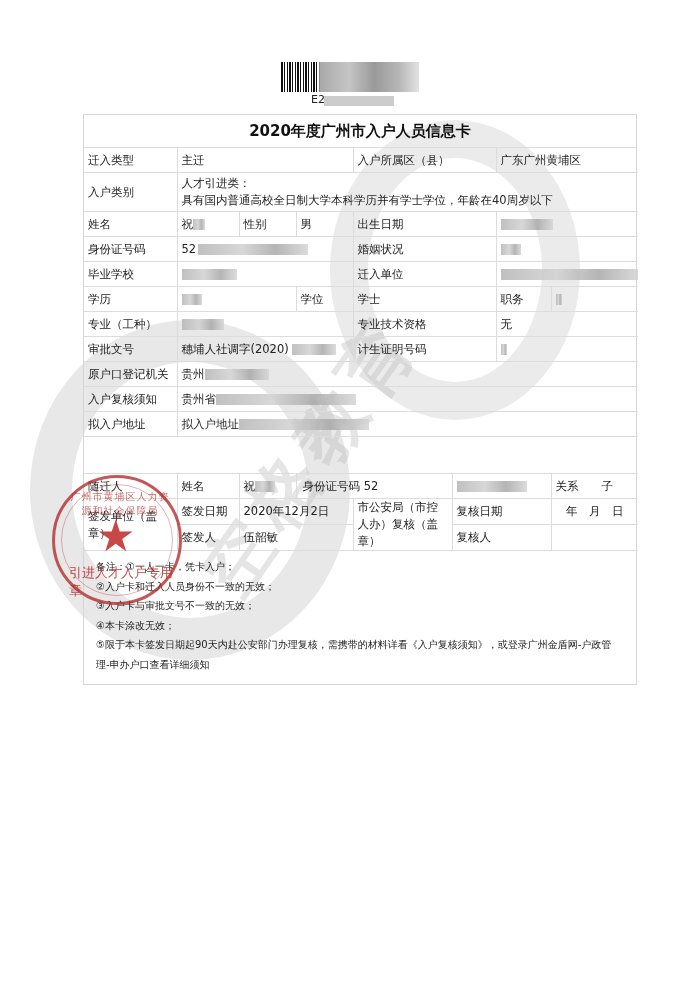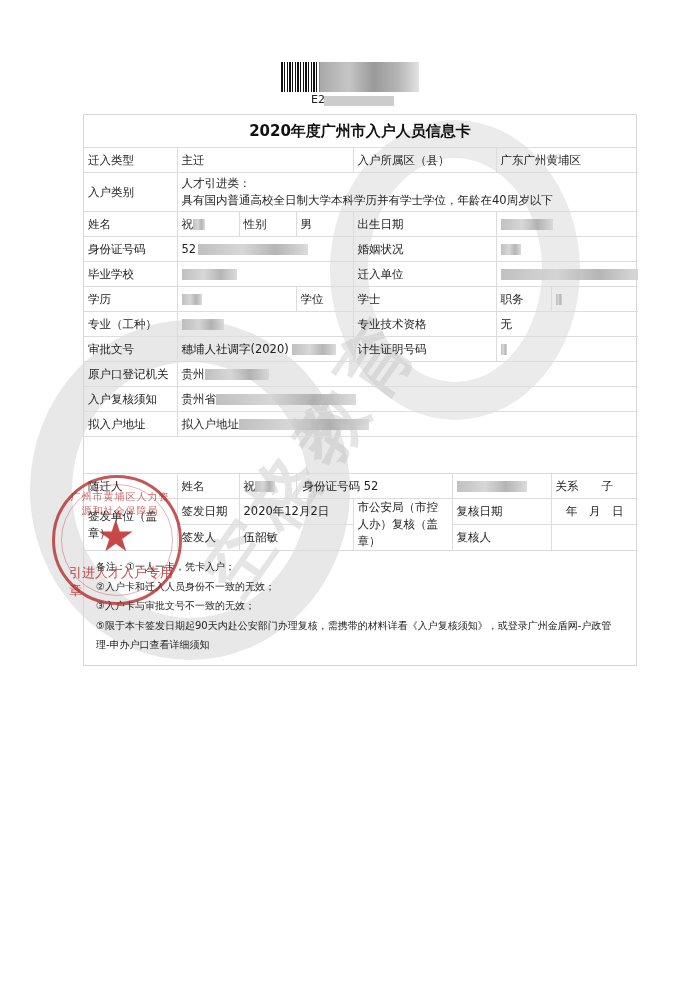--- a/index.html
+++ b/index.html
@@ -158,20 +158,21 @@
       <td colspan="2">伍韶敏</td>
       <td colspan="2">复核人</td>
       <td></td>
     </tr>
   </tbody>
     </table>
   <div class="notes">
     <div>备注：①一人一卡，凭卡入户；</div>
     <div>②入户卡和迁入人员身份不一致的无效；</div>
     <div>③入户卡与审批文号不一致的无效；</div>
+    <div>④本卡涂改无效；</div>
     <div>⑤限于本卡签发日期起90天内赴公安部门办理复核，需携带的材料详看《入户复核须知》，或登录广州金盾网-户政管理-申办户口查看详细须知</div>
   </div>
 </div>
 
 <div class="stamp">
   <div class="inner"></div>
   <div class="top">广州市黄埔区人力资源和社会保障局</div>
   <div class="star">★</div>
   <div class="txt">引进人才入户专用章</div>
 </div>

